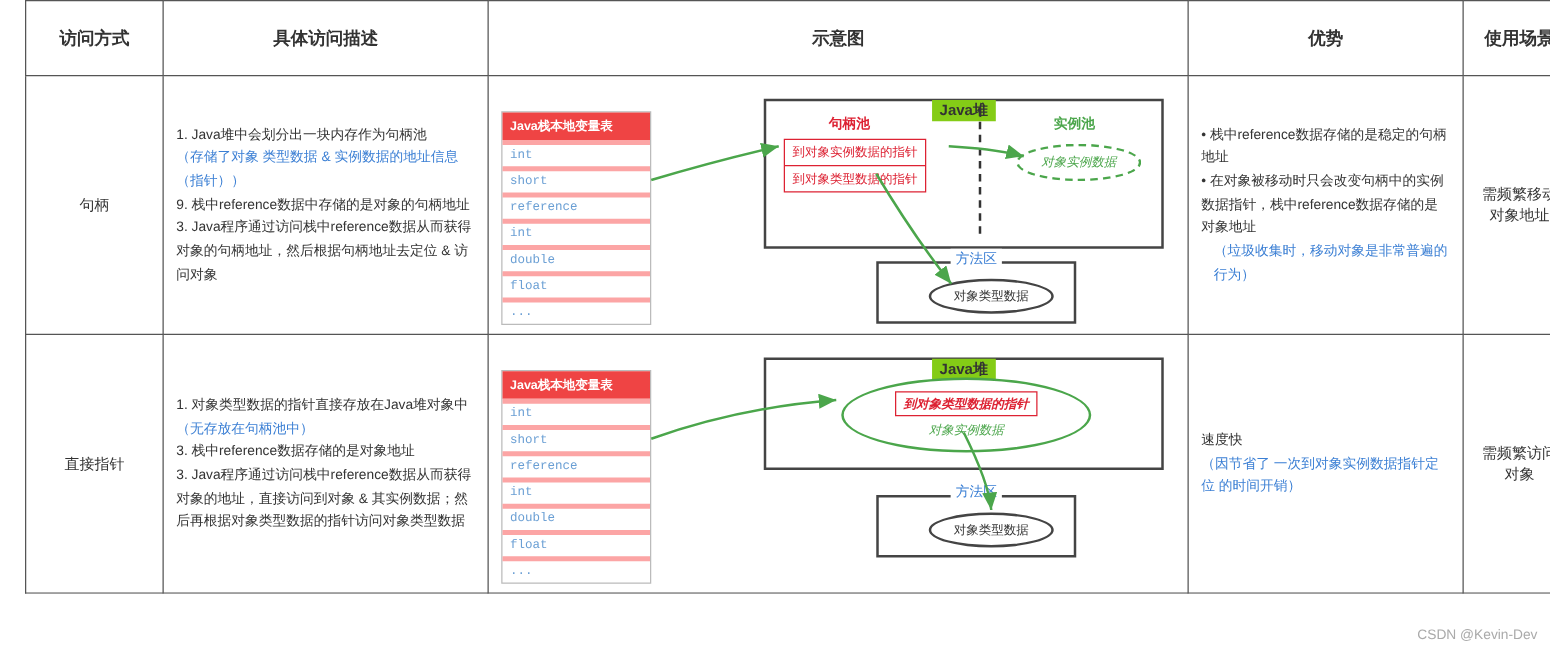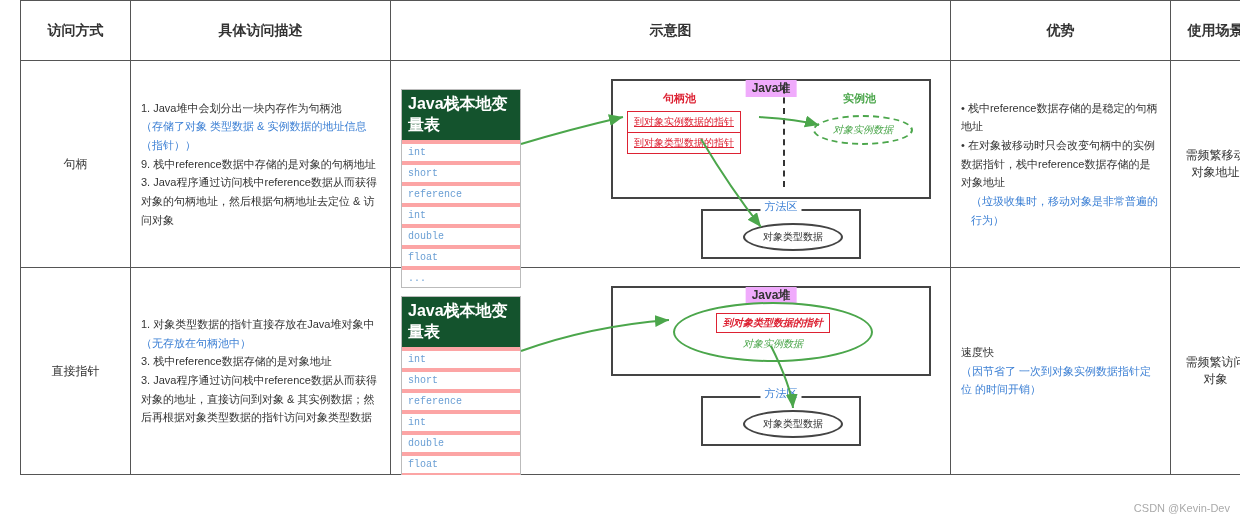--- a/index.html
+++ b/index.html
@@ -10,32 +10,32 @@
   td.label { text-align:center; font-size:12px; }
   .desc-list { font-size:11px; line-height:1.7; }
   .blue-note { color:#3b7fd4; }
   .adv { font-size:11px; line-height:1.7; }
   .adv li::before { content:"• "; }
   .adv li { list-style:none; margin-left:0; }
 
   
   .diagram { position:relative; width:540px; height:190px; }
   .stack-box { position:absolute; left:0; top:20px; width:120px; border:1px solid #bbb; }
-  .stack-title { background:#14532d; color:#fff; font-size:16px; padding:4px 6px; font-weight:bold; }
+  .stack-title { background:#ef4444; color:#fff; font-size:10px; padding:4px 6px; font-weight:bold; }
   .stack-row { border-top:4px solid #fca5a5; padding:3px 6px; font-family: "Courier New", monospace; font-size:10px; color:#6a9fd4; }
   .stack-row.ref { color:#6a9fd4; }
 
   .heap-box { position:absolute; left:210px; top:10px; width:320px; height:120px; border:2px solid #444; }
-  .heap-title { position:absolute; left:50%; top:-1px; transform:translateX(-50%); font-weight:bold; font-size:12px; background:#f0abfc; padding:0 6px; }
+  .heap-title { position:absolute; left:50%; top:-1px; transform:translateX(-50%); font-weight:bold; font-size:12px; background:#84cc16; padding:0 6px; }
   .pool-label { position:absolute; font-size:11px; font-weight:bold; }
   .red-txt { color:#d23; }
   .green-txt { color:#4ba64b; }
 
   .handle-table { position:absolute; left:14px; top:30px; border:1px solid #d23; font-size:10px; }
-  .handle-table div { padding:3px 6px; color:#d23; border-top:1px solid #d23; white-space:nowrap;text-decoration:underline; }
+  .handle-table div { padding:3px 6px; color:#d23; border-top:1px solid #d23; white-space:nowrap; }
   .handle-table div:first-child { border-top:none; }
 
   .instance-ellipse { position:absolute; border:2px dashed #4ba64b; border-radius:50%; color:#4ba64b; font-size:10px; display:flex; align-items:center; justify-content:center;font-style:italic; }
 
   .vline { position:absolute; border-left:2px dashed #333; }
 
   .method-box { position:absolute; left:300px; top:140px; width:160px; height:50px; border:2px solid #444; }
   .method-title { position:absolute; left:50%; top:-12px; transform:translateX(-50%); font-size:11px; color:#3b7fd4; background:#fff; padding:0 4px; }
   .type-ellipse { position:absolute; left:40px; top:12px; width:100px; height:28px; border:2px solid #444; border-radius:50%; display:flex; align-items:center; justify-content:center; font-size:10px; }
 

